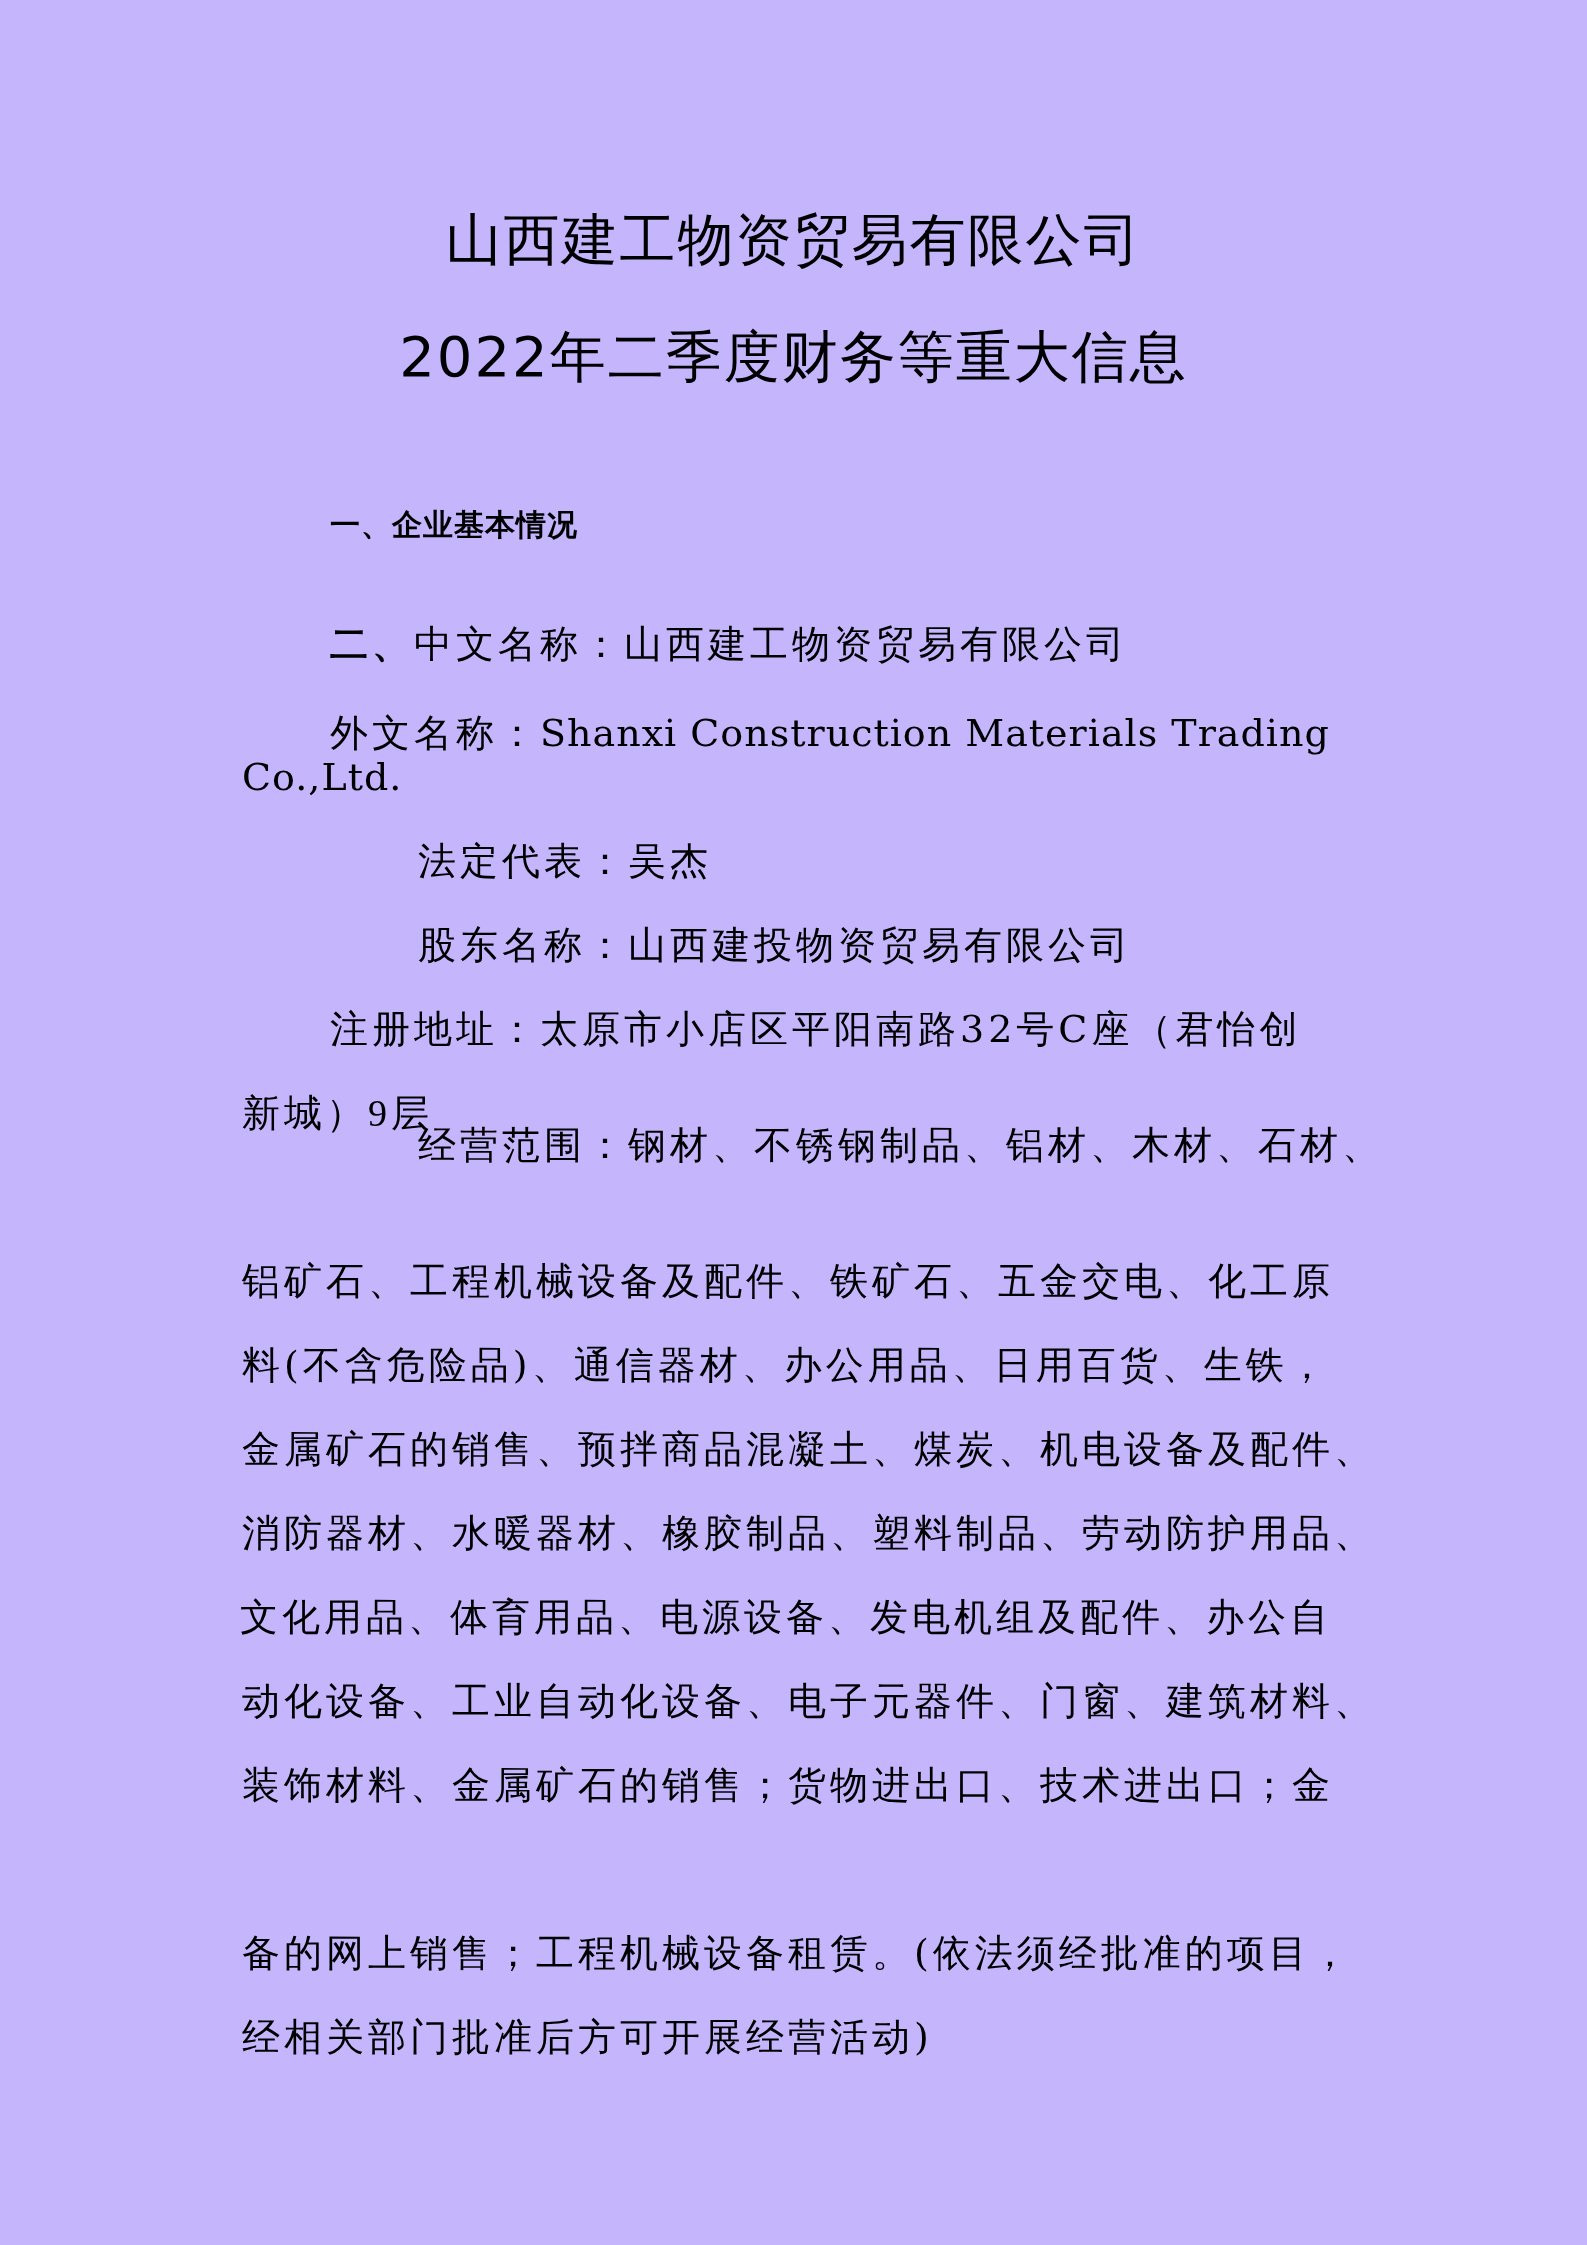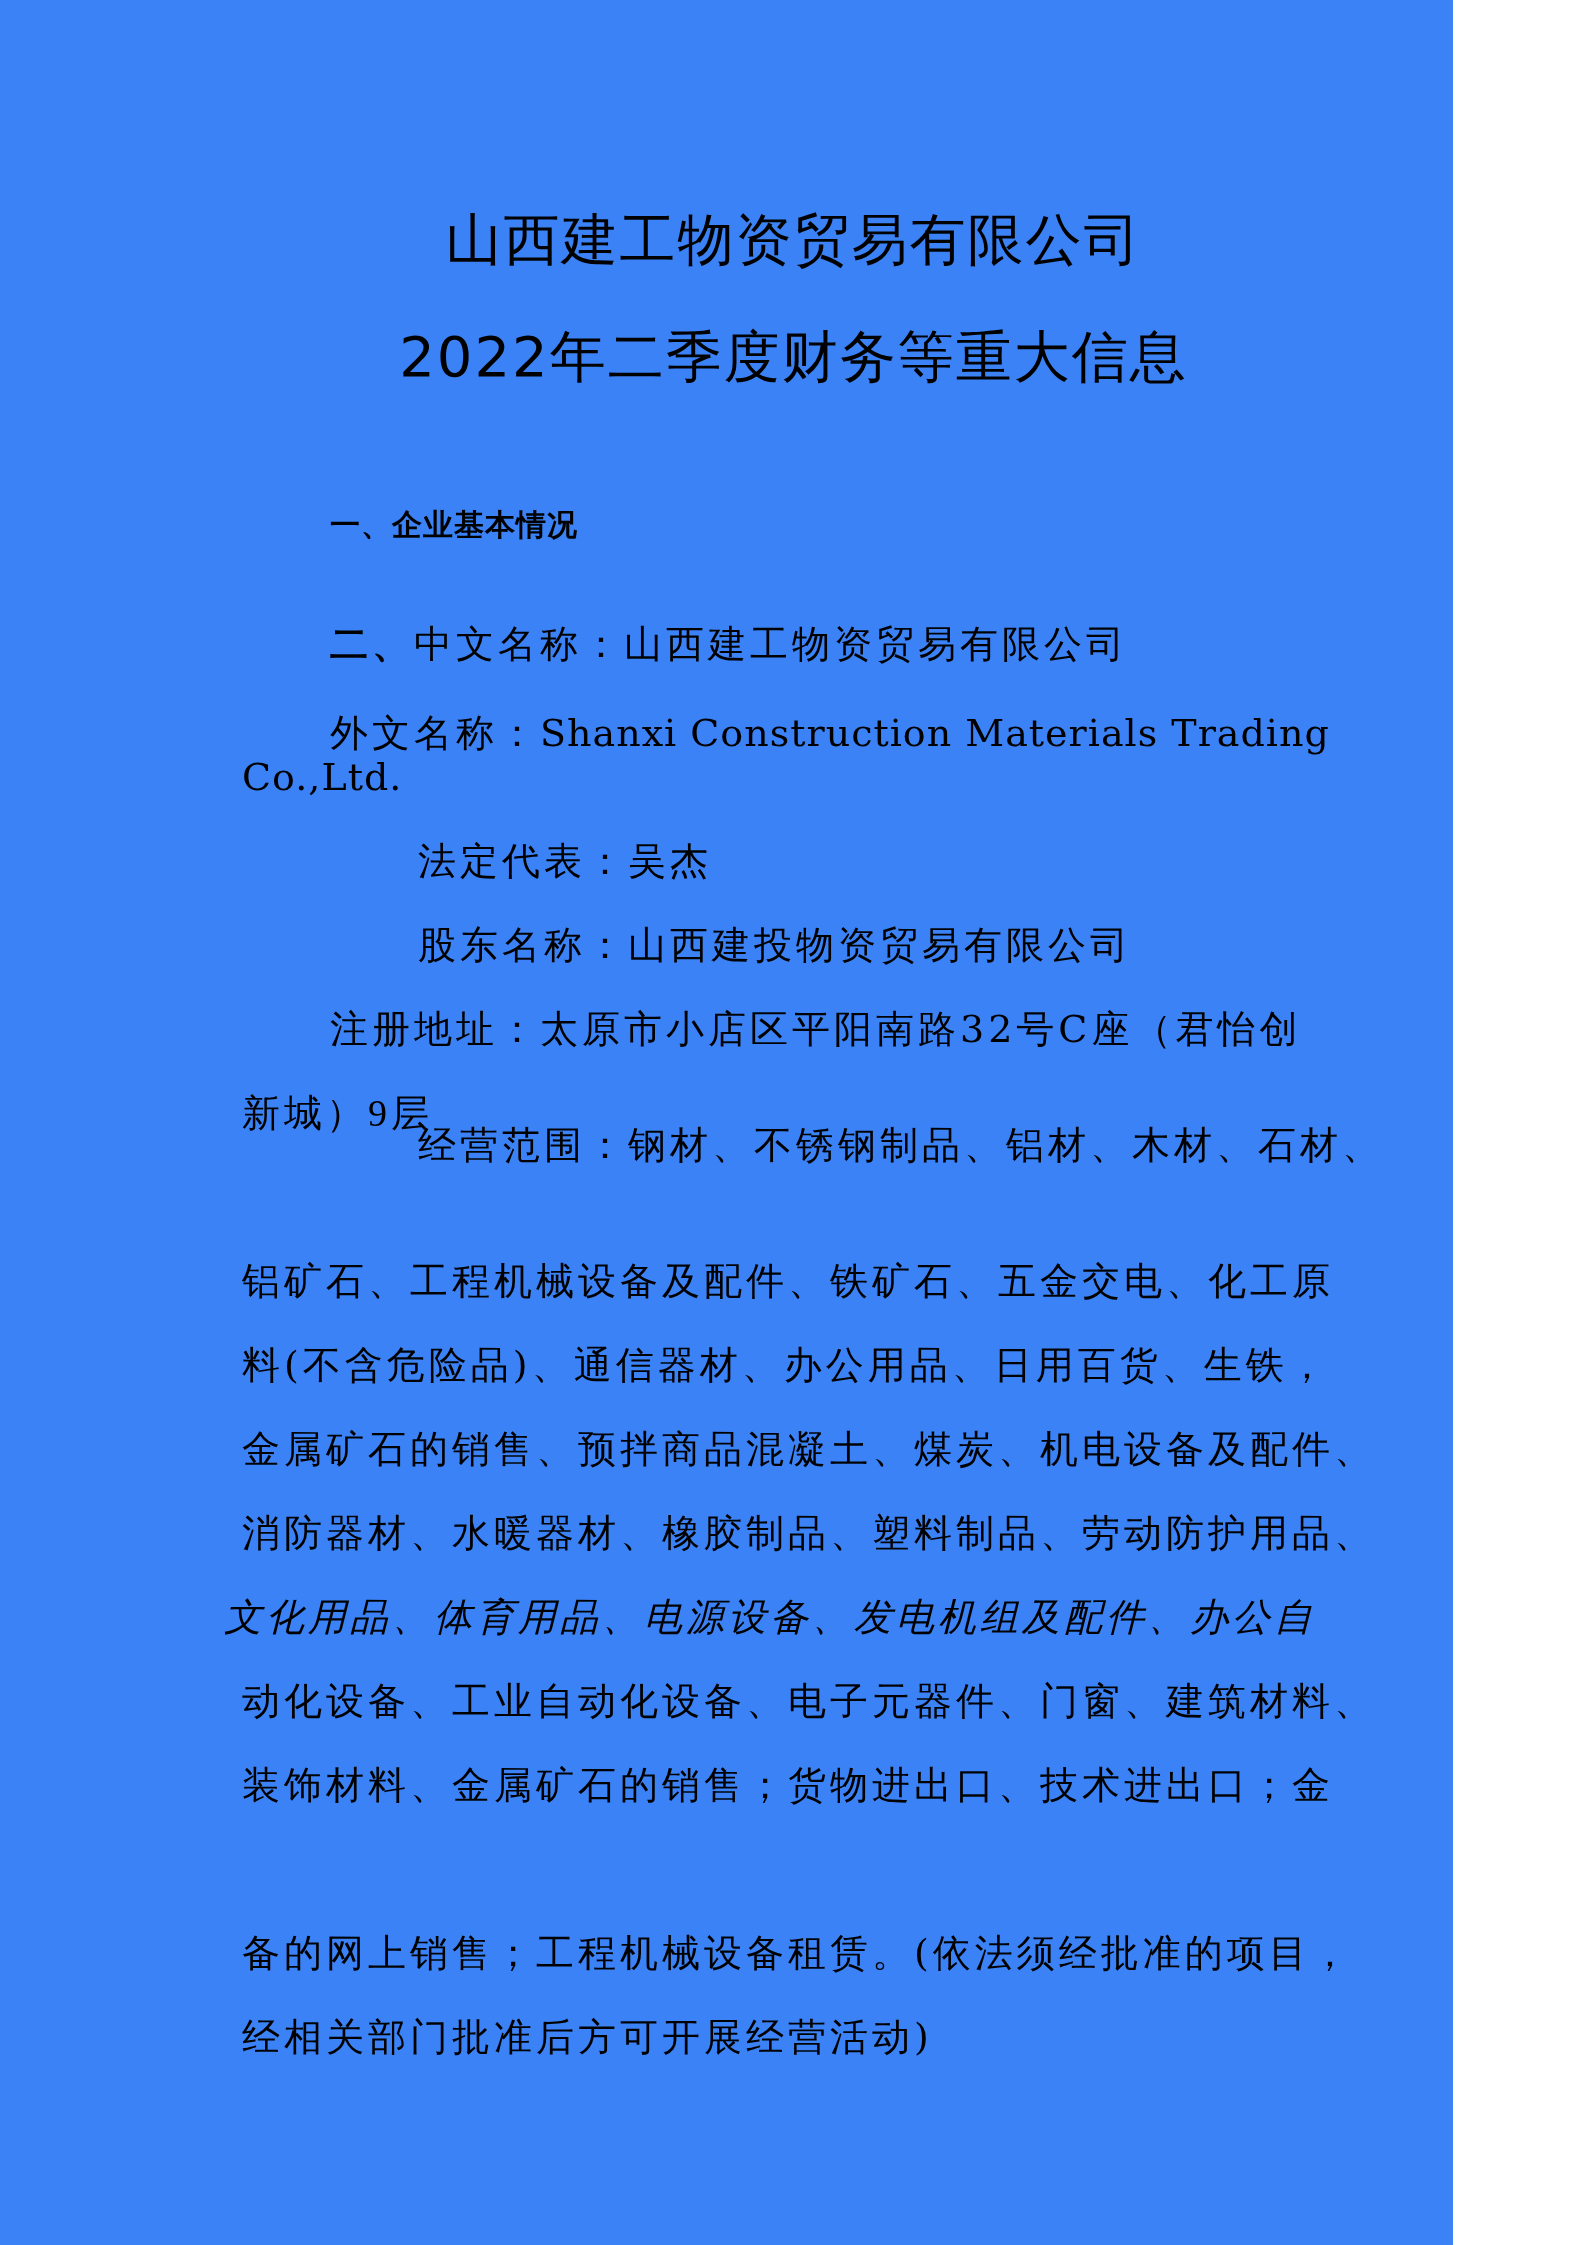--- a/index.html
+++ b/index.html
@@ -11,23 +11,23 @@
       width: 1587px;
       height: 2245px;
       position: relative;
       overflow: hidden;
       color: #000000;
       font-family: "DejaVu Serif", "Liberation Serif", serif;
     }
     .page {
       position: absolute;
       left: 0; top: 0;
-      width: 1453px;
+      width: 1587px;
       height: 2245px;
-      background: #3b82f6;
+      background: #c4b5fd;
     }
     .title {
       position: absolute;
       left: 0;
       width: 1587px;
       text-align: center;
       font-family: "DejaVu Sans", "Liberation Sans", sans-serif;
       font-size: 56px;
       line-height: 70px;
       letter-spacing: 2px;
@@ -86,19 +86,19 @@
   </div>
   <div class="line" style="left:242px; top:1088px;font-family:Liberation Serif, serif;">新城）9层</div>
 
   <div class="line" style="left:418px; top:1120px;">
     <span>经营范围：</span><span>钢材、不锈钢制品、铝材、木材、石材、</span>
   </div>
   <div class="line" style="left:242px; top:1256px;">铝矿石、工程机械设备及配件、铁矿石、五金交电、化工原</div>
   <div class="line" style="left:242px; top:1340px;">料(不含危险品)、通信器材、办公用品、日用百货、生铁，</div>
   <div class="line" style="left:242px; top:1424px;">金属矿石的销售、预拌商品混凝土、煤炭、机电设备及配件、</div>
   <div class="line" style="left:242px; top:1508px;">消防器材、水暖器材、橡胶制品、塑料制品、劳动防护用品、</div>
-  <div class="line" style="left:224px; top:1592px;font-style:italic;">文化用品、体育用品、电源设备、发电机组及配件、办公自</div>
+  <div class="line" style="left:240px; top:1592px;">文化用品、体育用品、电源设备、发电机组及配件、办公自</div>
   <div class="line" style="left:242px; top:1676px;">动化设备、工业自动化设备、电子元器件、门窗、建筑材料、</div>
   <div class="line" style="left:242px; top:1760px;">装饰材料、金属矿石的销售；货物进出口、技术进出口；金</div>
   <div class="line" style="left:242px; top:1928px;">备的网上销售；工程机械设备租赁。(依法须经批准的项目，</div>
   <div class="line" style="left:242px; top:2012px;">经相关部门批准后方可开展经营活动)</div>
 
 </div>
 
 </body></html>

